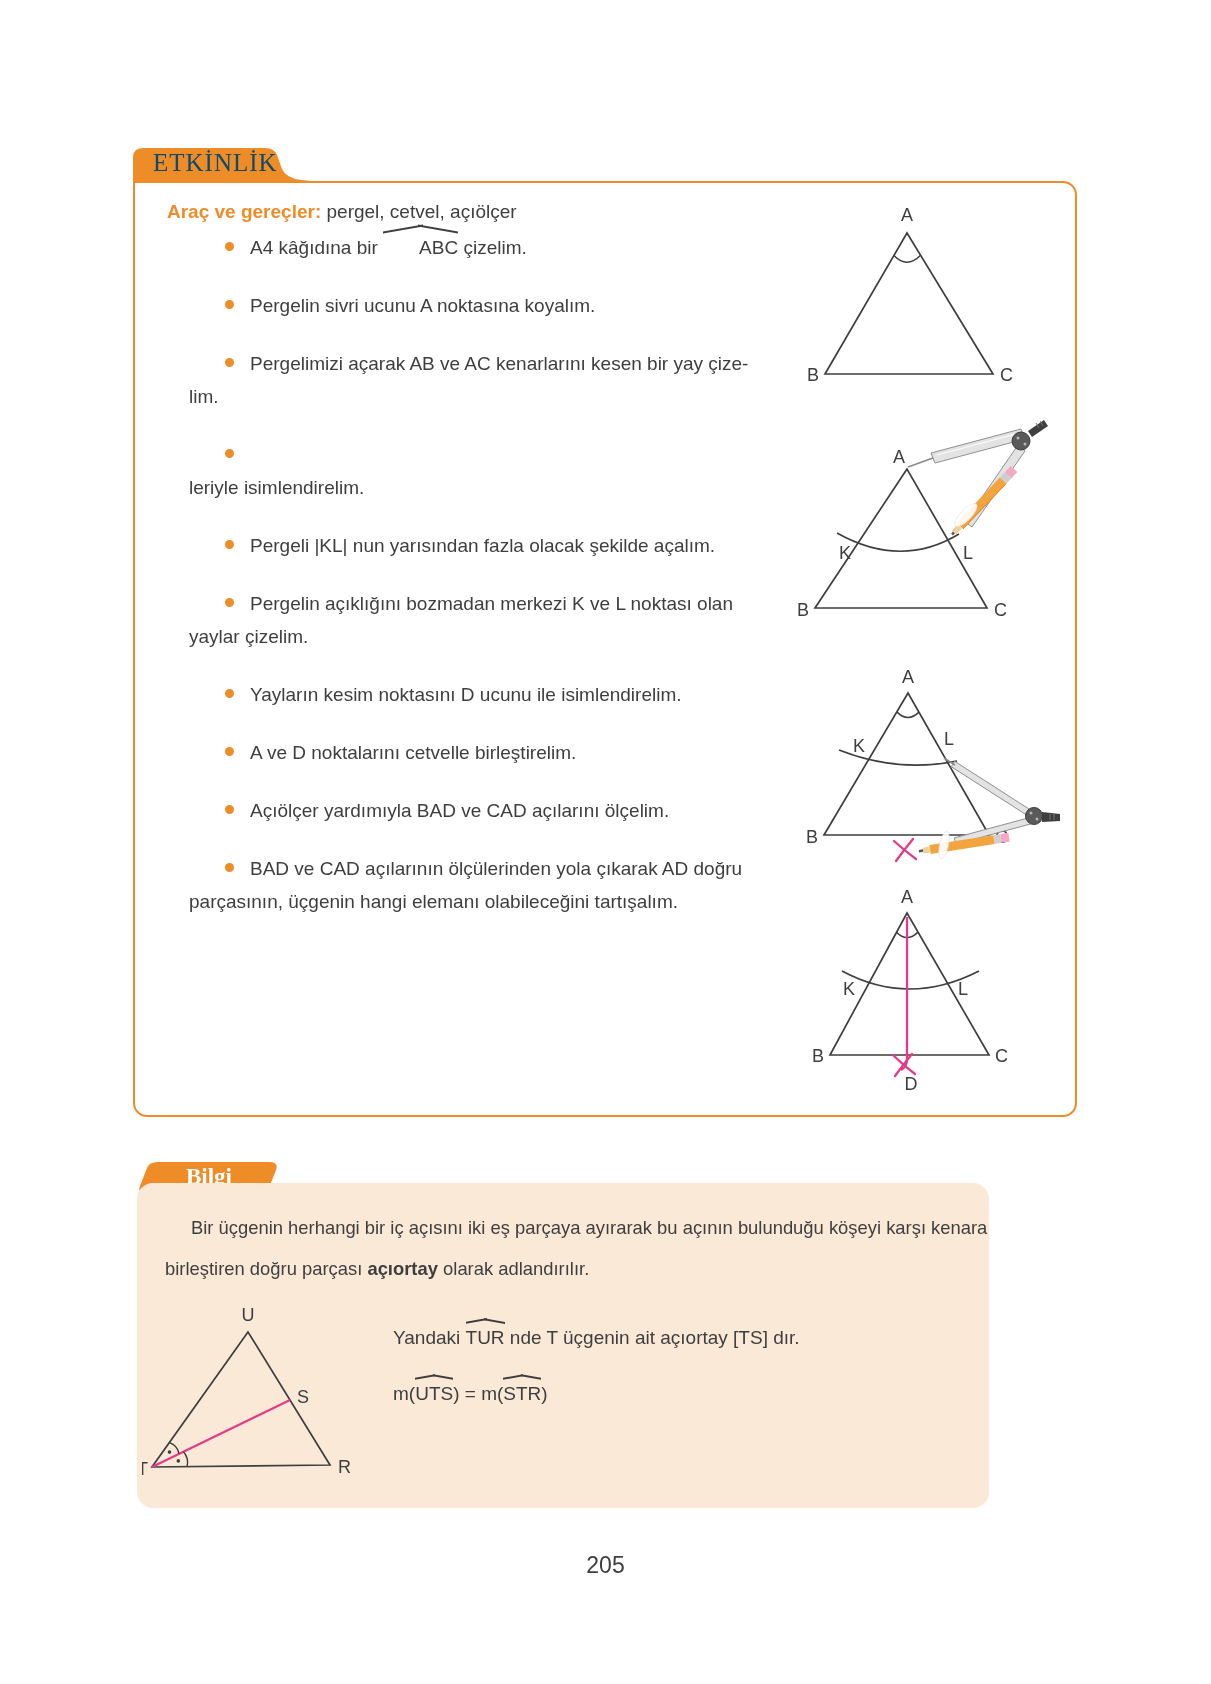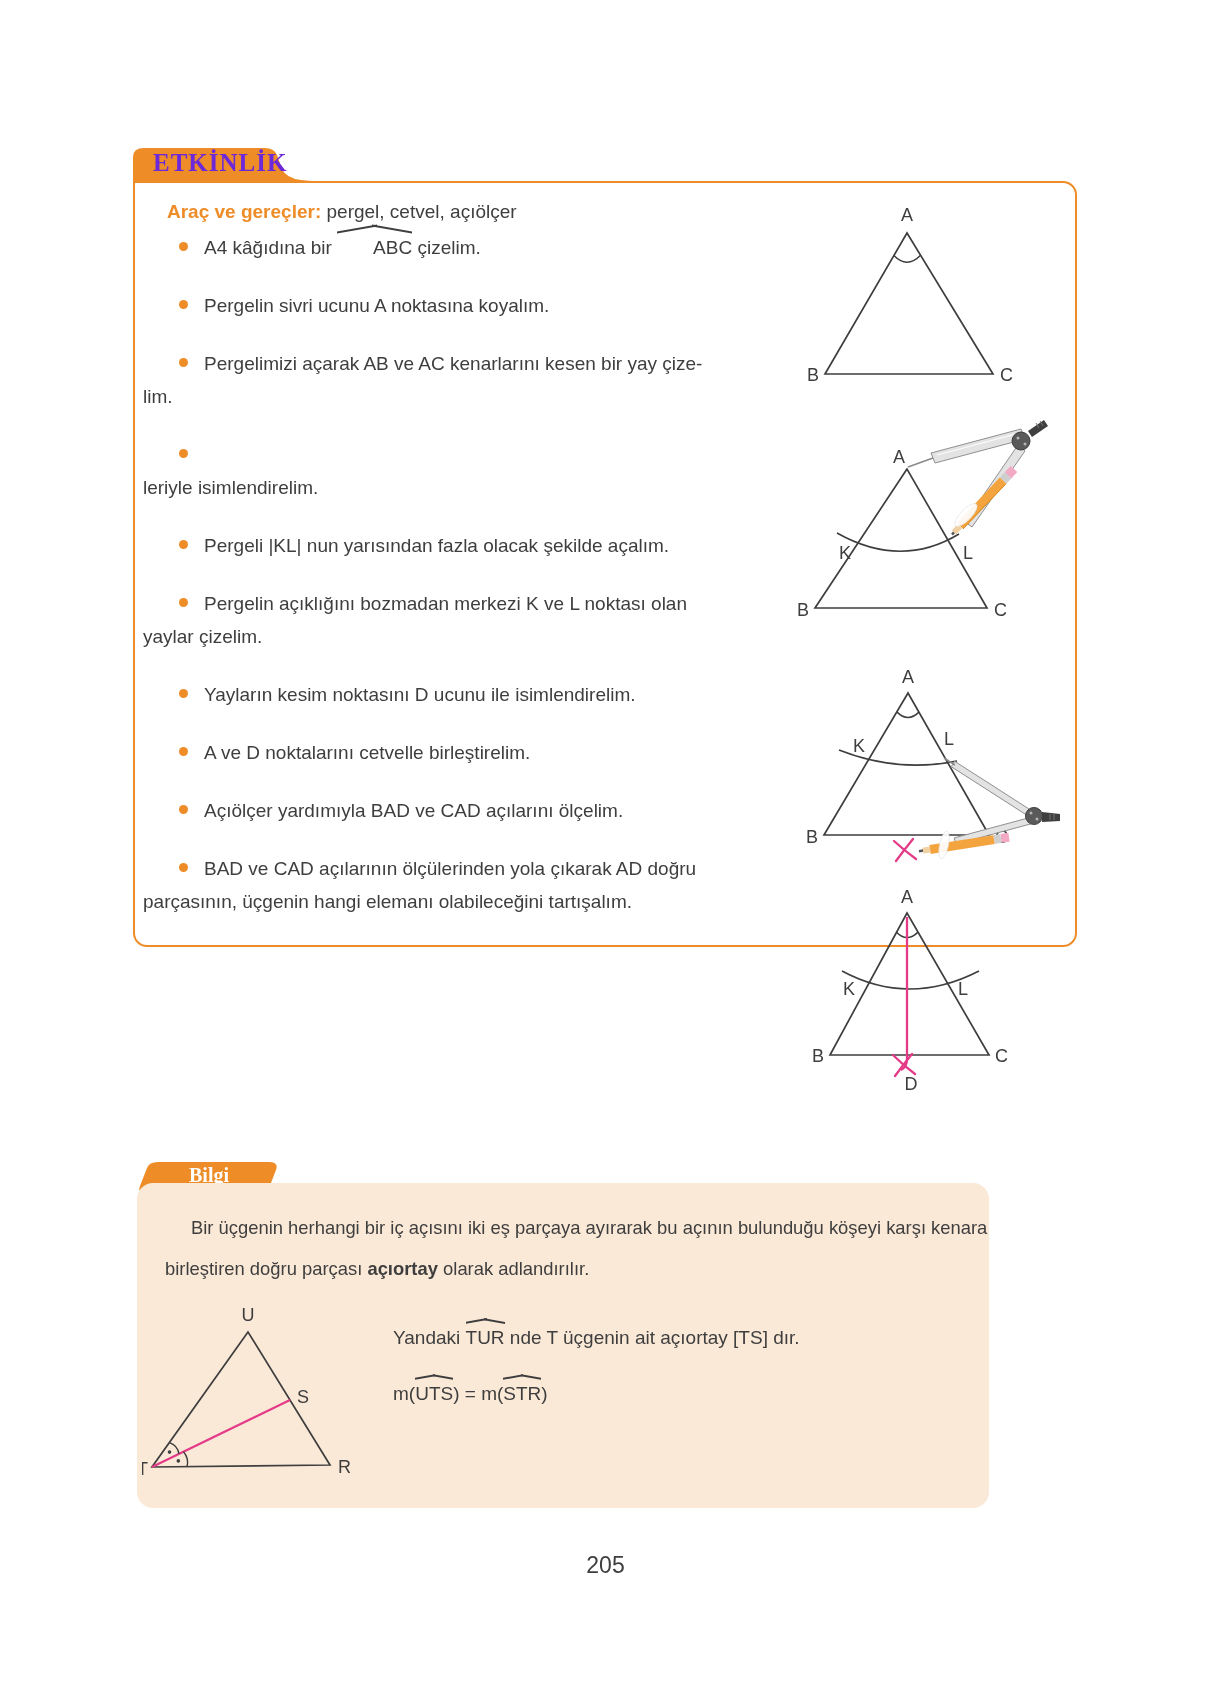--- a/index.html
+++ b/index.html
@@ -5,50 +5,50 @@
   :root{
     --c-orange:#EE8C28; --c-peach:#FBE9D8; --c-magenta:#E43A87; --c-ink:#3E3E3E;
   }
   *{margin:0;padding:0;box-sizing:border-box;}
   body{background:#888;font-family:"Liberation Sans","DejaVu Sans",sans-serif;}
   .page{position:relative;width:1211px;height:1684px;background:#ffffff;overflow:hidden;
         color:var(--c-ink);}
   
   .activity-tab{position:absolute;left:133px;top:145px;width:210px;height:38px;}
   .activity-tab .tab-label{position:absolute;left:20px;top:4px;width:160px;
-        font-family:"Liberation Serif","DejaVu Serif",serif;font-weight:bold;
-        font-size:25px;color:#6d28d9;letter-spacing:1px;}
-  .activity-box{position:absolute;left:133px;top:181px;width:944px;height:766px;
+        font-family:"Liberation Serif","DejaVu Serif",serif;font-weight:normal;
+        font-size:25px;color:#0c4a6e;letter-spacing:1px;}
+  .activity-box{position:absolute;left:133px;top:181px;width:944px;height:936px;
         background:#fff;border:2px solid var(--c-orange);
         border-radius:0 14px 14px 14px;}
   .materials{position:absolute;left:32px;top:14px;font-size:19px;line-height:30px;}
   .materials .mat-label{color:var(--c-orange);font-weight:bold;}
   .bullets{position:absolute;left:8px;top:48px;width:628px;}
   .bullet{font-size:19px;line-height:33px;text-indent:36px;margin-bottom:25px;
-        color:var(--c-ink);}
+        color:var(--c-ink);margin-left:46px;}
   .dot{display:inline-block;width:9px;height:9px;border-radius:50%;
         background:var(--c-orange);margin-right:16px;vertical-align:3px;}
   
   .hat{position:relative;display:inline-block;}
   .hat::before,.hat::after{content:"";position:absolute;top:-3px;width:53%;height:2px;
         background:var(--c-ink);}
   .hat::before{left:0;transform:skewY(-10deg);}
   .hat::after{right:0;transform:skewY(10deg);}
   .seg-b{font-weight:bold;}
   
   .diag{position:absolute;}
   .diag svg text{font-family:"Liberation Sans","DejaVu Sans",sans-serif;
         font-size:18px;fill:var(--c-ink);}
   
   .info-box{position:absolute;left:137px;top:1183px;width:852px;height:325px;
         background:var(--c-peach);border-radius:16px;}
   .bilgi-badge{position:absolute;left:133px;top:1159px;width:152px;height:38px;}
   .bilgi-badge .badge-label{position:absolute;left:0;top:5px;width:152px;text-align:center;
         font-family:"Liberation Serif","DejaVu Serif",serif;font-weight:bold;
-        font-size:20px;color:#fff;}
+        font-size:23px;color:#fff;}
   .info-par{position:absolute;left:28px;top:24px;width:900px;font-size:18.4px;
         line-height:41px;text-indent:26px;color:var(--c-ink);}
   .info-caption{position:absolute;left:256px;top:140px;font-size:19px;line-height:30px;}
   .info-eq{position:absolute;left:256px;top:196px;font-size:19px;line-height:30px;}
   .page-number{position:absolute;left:0;top:1532px;width:100%;text-align:center;
         font-size:23px;color:var(--c-ink);margin-top:20px;}
 </style>
 </head>
 <body>
 

